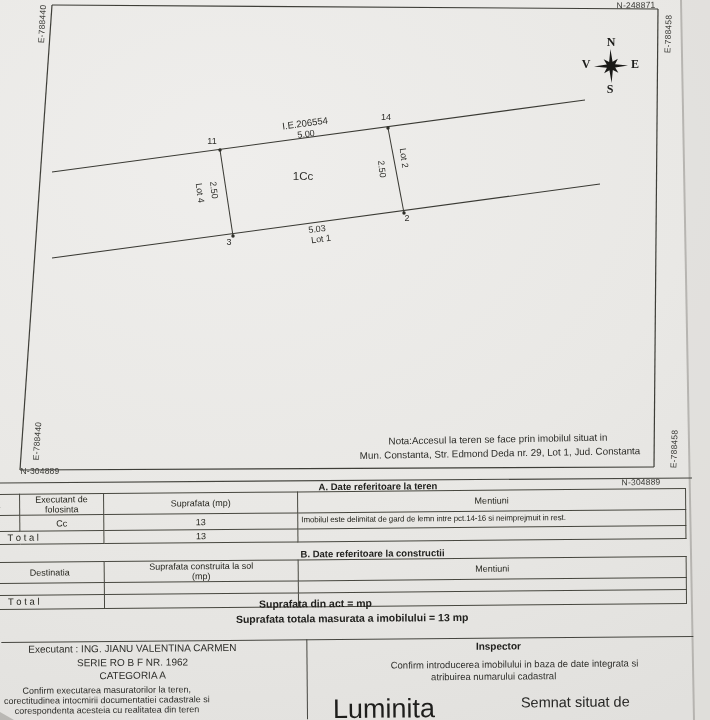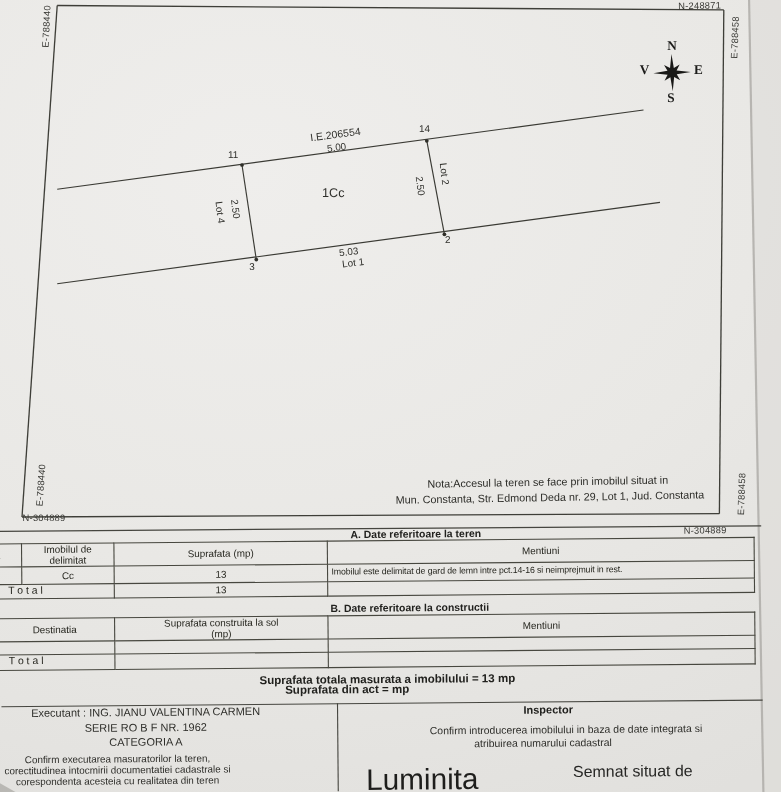--- a/index.html
+++ b/index.html
@@ -104,22 +104,22 @@
       <colgroup>
           <col style="width:25px">
           <col style="width:84px">
           <col style="width:194px">
           <col>
         </colgroup>
       <tbody>
           <tr style="height:21px;">
         <td class="corner">a</td>
         <td>
-          <div>Imobilul de</div>
-          <div>delimitat</div>
+          <div>Executant de</div>
+          <div>folosinta</div>
         </td>
         <td>Suprafata (mp)</td>
         <td>Mentiuni</td>
       </tr>
       <tr style="height:16px;">
         <td></td>
         <td>Cc</td>
         <td>13</td>
         <td class="ment">Imobilul este delimitat de gard de lemn intre pct.14-16 si neimprejmuit in rest.</td>
       </tr>
@@ -155,21 +155,21 @@
       </tr>
       <tr style="height:14px;">
         <td class="total">T o t a l</td>
         <td></td>
         <td></td>
       </tr>
     </tbody>
       </table>
 
     <div class="txt b ctr" style="left:0;top:615px;width:702px;font-size:10.5px;color:#21211e;">Suprafata totala masurata a imobilului = 13 mp</div>
-    <div class="txt b" style="left:258px;top:624px;font-size:10.5px;color:#21211e;">Suprafata din act = mp</div>
+    <div class="txt b" style="left:258px;top:600px;font-size:10.5px;color:#21211e;">Suprafata din act = mp</div>
 
     <div class="txt" style="left:0;top:642px;width:692px;border-top:1.2px solid #45453f;height:0;"></div>
     <div class="txt" style="left:305px;top:642px;height:80px;border-left:1.2px solid #45453f;width:0;"></div>
 
     <div class="txt ctr" style="left:0;top:644px;width:262px;font-size:10px;">Executant : ING. JIANU VALENTINA CARMEN</div>
     <div class="txt ctr" style="left:0;top:658px;width:262px;font-size:10px;">SERIE RO B F  NR. 1962</div>
     <div class="txt ctr" style="left:0;top:671px;width:262px;font-size:10px;">CATEGORIA A</div>
     <div class="txt ctr" style="left:0;top:686px;width:210px;font-size:9px;">Confirm executarea masuratorilor la teren,</div>
     <div class="txt ctr" style="left:0;top:696px;width:210px;font-size:9px;">corectitudinea intocmirii documentatiei cadastrale si</div>
     <div class="txt ctr" style="left:0;top:706px;width:210px;font-size:9px;">corespondenta acesteia cu realitatea din teren</div>

